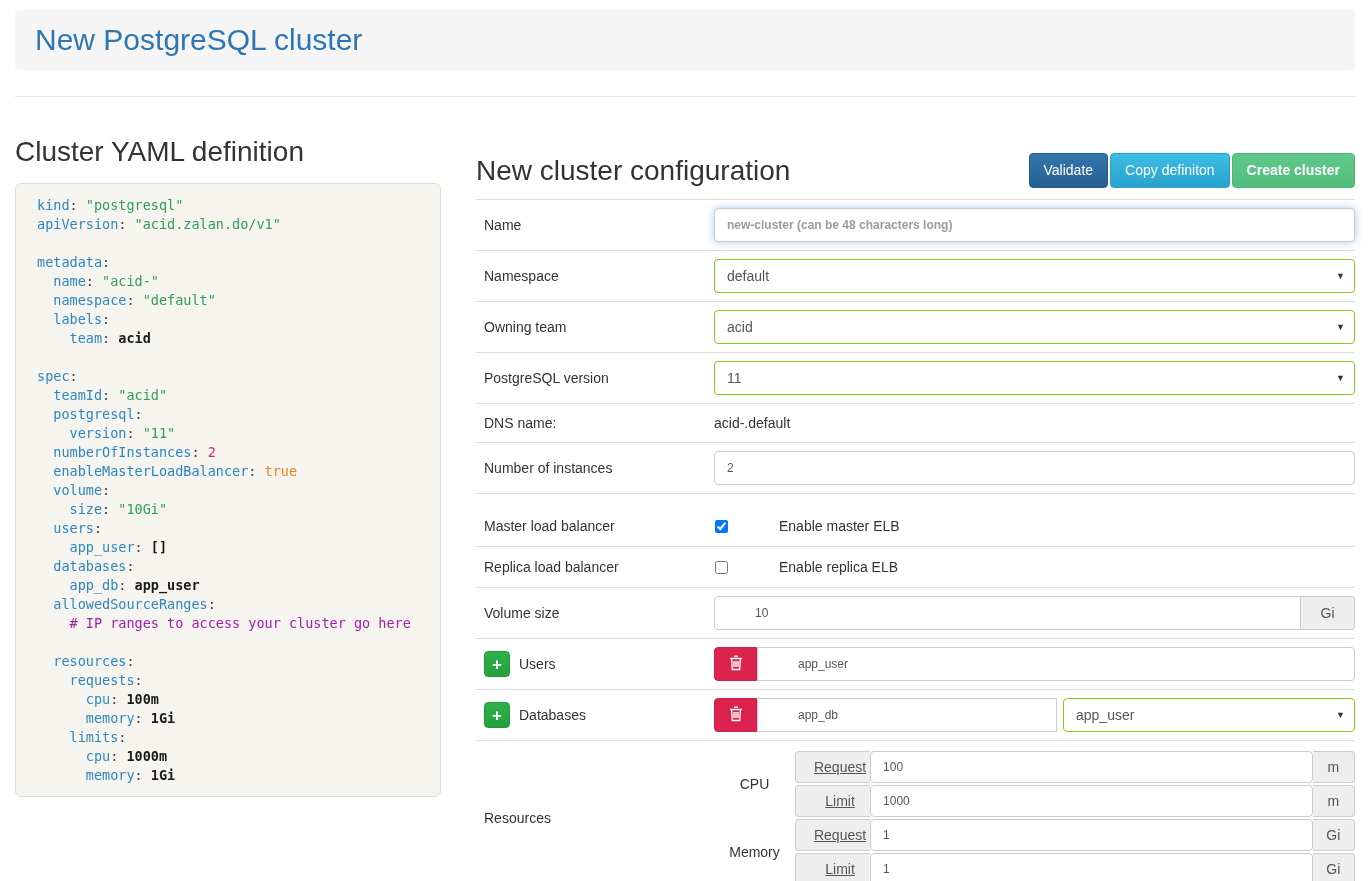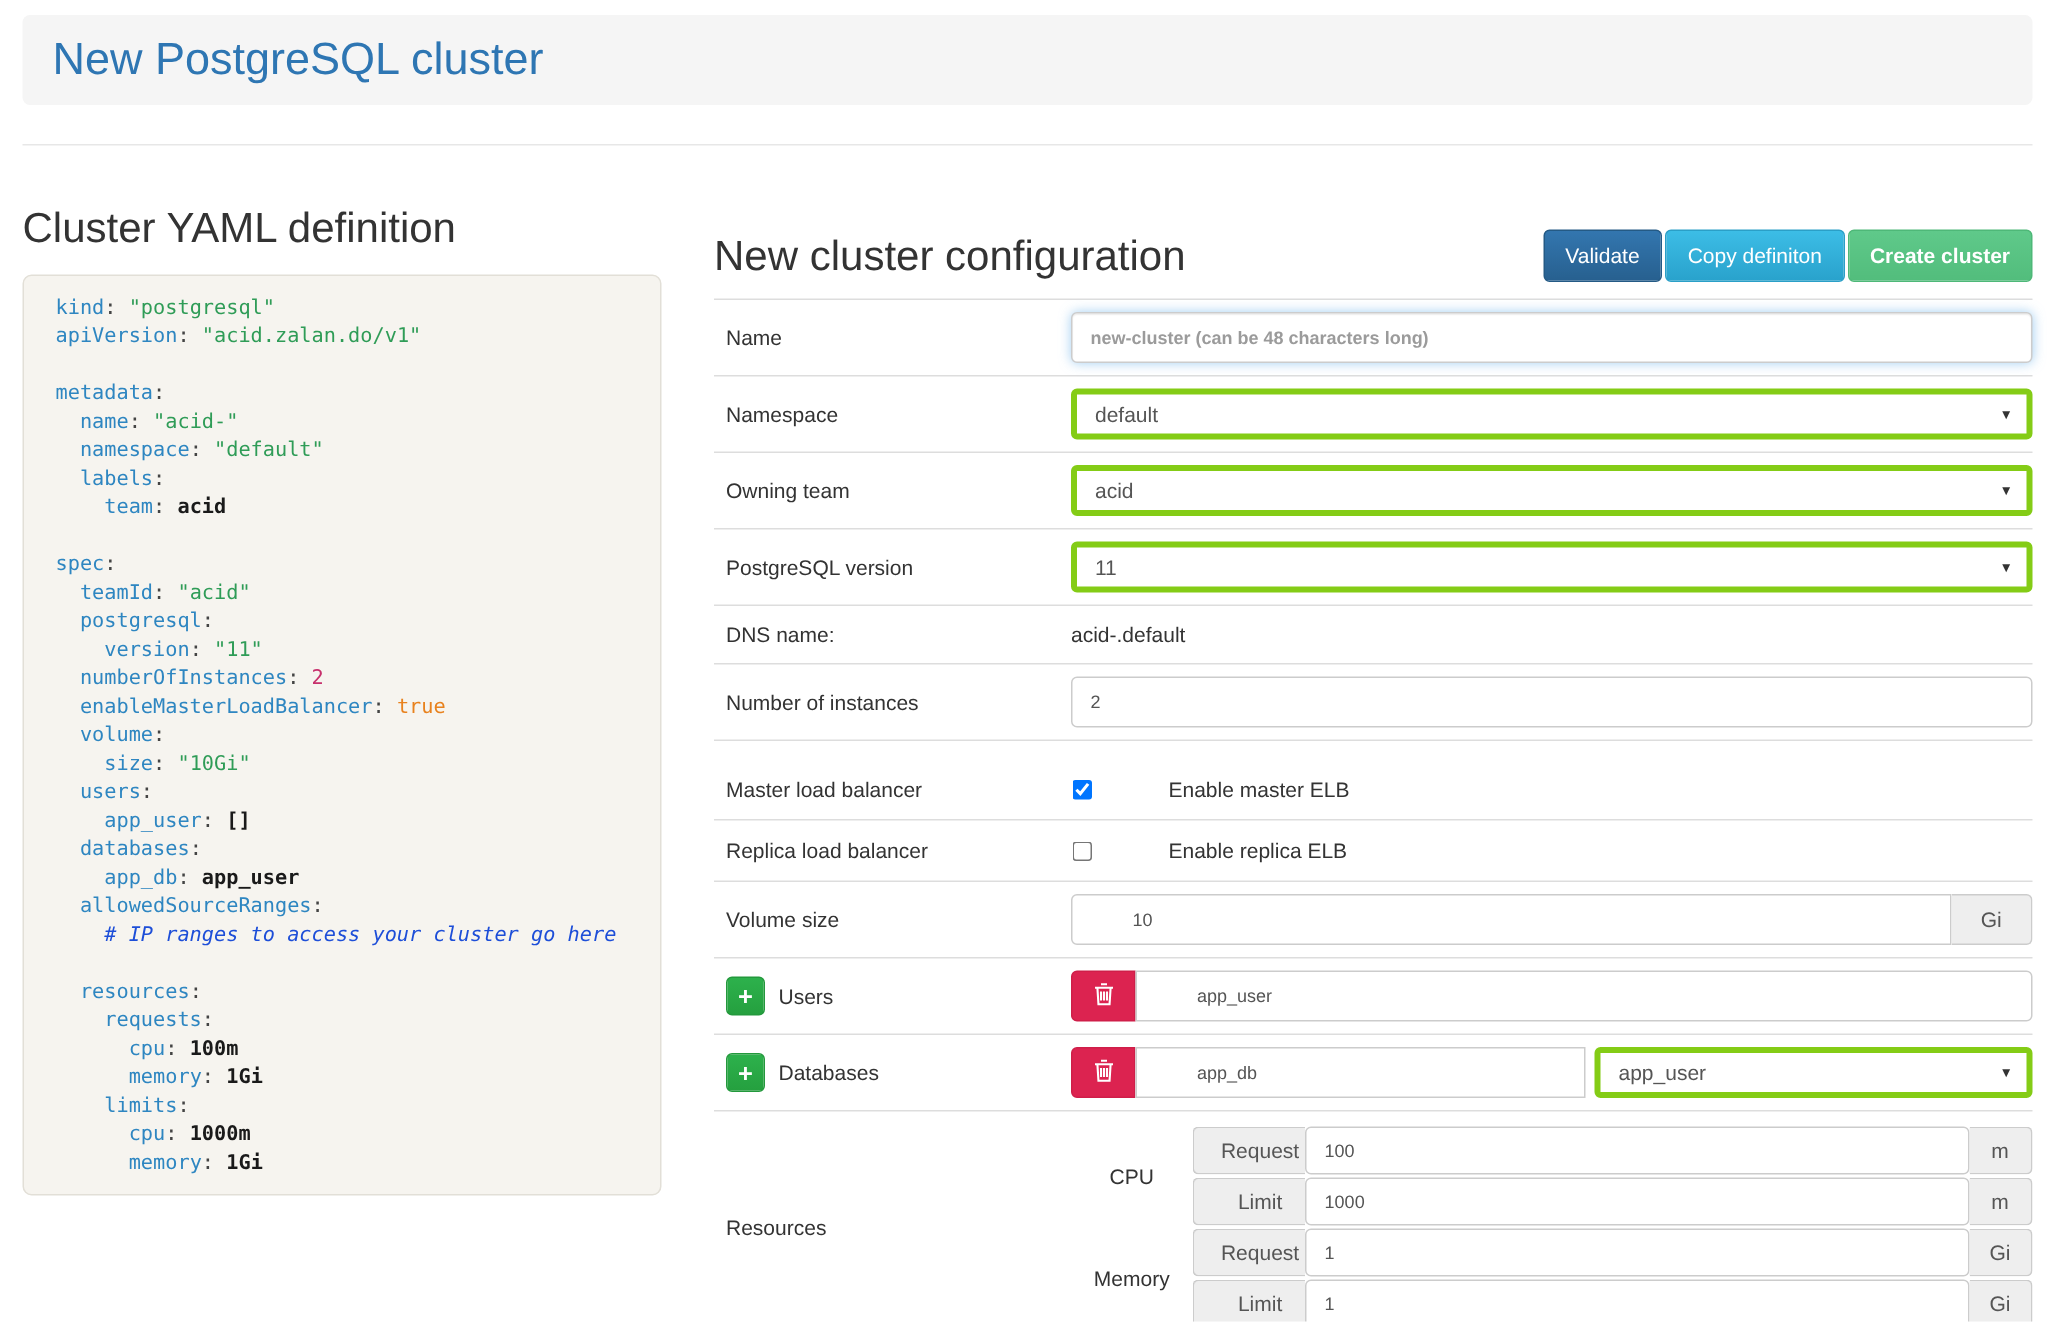--- a/index.html
+++ b/index.html
@@ -20,21 +20,21 @@
   .yaml-panel{
     margin-top:14px;background:#f6f4ef;border:1px solid #e2dfd7;border-radius:6px;
     padding:12px 0 12px 21px;height:588px;
     font-family:"DejaVu Sans Mono","Liberation Mono",monospace;font-size:13.5px;
   }
   .yline{height:19px;line-height:19px;white-space:pre;}
   .y-k{color:#2e86c1;}
   .y-s{color:#2f9c57;}
   .y-n{color:#c7306c;}
   .y-b{color:#e8821e;}
-  .y-c{color:#1d4ed8;font-style:italic;}
+  .y-c{color:#a21caf;}
   .y-v{color:#1a1a1a;font-weight:bold;}
   .yline .y-p{color:#444;}
   
   .config-head{display:flex;align-items:center;justify-content:space-between;margin-bottom:11px;}
   .btn-group{display:flex;gap:2px;}
   .btn{border-radius:4px;color:#fff;font-size:14px;padding:8px 14px;line-height:17px;cursor:pointer;border:1px solid transparent;}
   .btn-validate{background:linear-gradient(#3376af,#27608f);border-color:#245a85;}
   .btn-copy{background:linear-gradient(#3cbde6,#29a2cc);border-color:#2a9fc7;}
   .btn-create{background:linear-gradient(#5fc98a,#52bd7c);border-color:#4eb878;font-weight:bold;}
   
@@ -43,36 +43,36 @@
   .flabel{width:230px;flex:0 0 230px;color:#333;}
   .fcontrol{flex:1;display:flex;align-items:center;}
   input[type=text]{
     font-family:"Liberation Sans","DejaVu Sans",sans-serif;
     height:34px;border:1px solid #ccc;border-radius:4px;padding:6px 12px;font-size:12px;color:#555;
     box-sizing:border-box;width:100%;outline:none;
   }
   input[type=text]::placeholder{color:#9b9b9b;font-weight:bold;opacity:1;}
   .input-focused{border-color:#66afe9;box-shadow:inset 0 1px 1px rgba(0,0,0,.075),0 0 8px rgba(102,175,233,.6);}
   .selectbox{
-    height:34px;border:4px solid #84cc16;border-radius:4px;background:#fff;box-sizing:border-box;
+    height:34px;border:1px solid #84cc16;border-radius:4px;background:#fff;box-sizing:border-box;
     display:flex;align-items:center;padding:0 12px;color:#555;width:100%;cursor:pointer;position:relative;
   }
   .selectbox .caret{position:absolute;right:9px;top:50%;transform:translateY(-50%);font-size:9px;color:#333;}
   .static-value{color:#333;line-height:20px;}
   .cb-label{display:flex;align-items:center;color:#333;cursor:pointer;gap:44px;}
   .cb-label input{margin:0 7px 0 1px;width:13px;height:13px;}
   
   .igroup{display:flex;flex:1;align-items:stretch;}
   .igroup input[type=text]{border-radius:0 4px 4px 0;flex:1;width:auto;padding-left:40px;}
   .addon{
     background:#eee;border:1px solid #ccc;color:#555;display:flex;align-items:center;justify-content:center;
     font-size:14px;box-sizing:border-box;
   }
   .addon-r{width:54px;border-left:0;border-radius:0 4px 4px 0;}
-  .addon-l{width:92px;border-right:0;border-radius:4px 0 0 4px;padding-left:14px;}
+  .addon-l{width:92px;border-right:0;border-radius:4px 0 0 4px;padding-left:14px;text-decoration:underline;}
   .igroup input.no-right-radius{border-radius:0;}
   .btn-add{
     width:24px;height:24px;flex:0 0 24px;border-radius:4px;margin-right:9px;cursor:pointer;
     background:linear-gradient(#2db14c,#25a03f);border:1px solid #23993c;color:#fff;
     display:flex;align-items:center;justify-content:center;font-size:17px;font-weight:bold;line-height:1;
   }
   .btn-trash{
     width:41px;flex:0 0 41px;background:#dc2350;border:1px solid #cf1e49;border-radius:4px 0 0 4px;
     display:flex;align-items:center;justify-content:center;cursor:pointer;
   }

